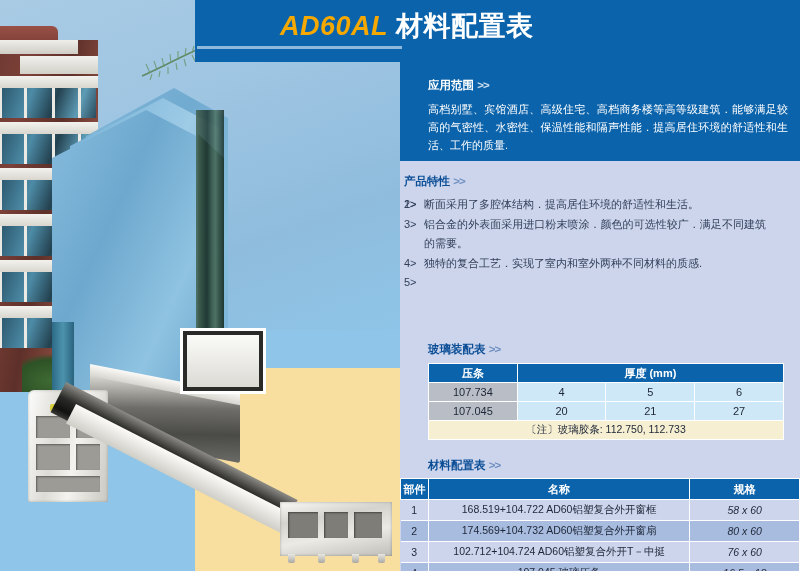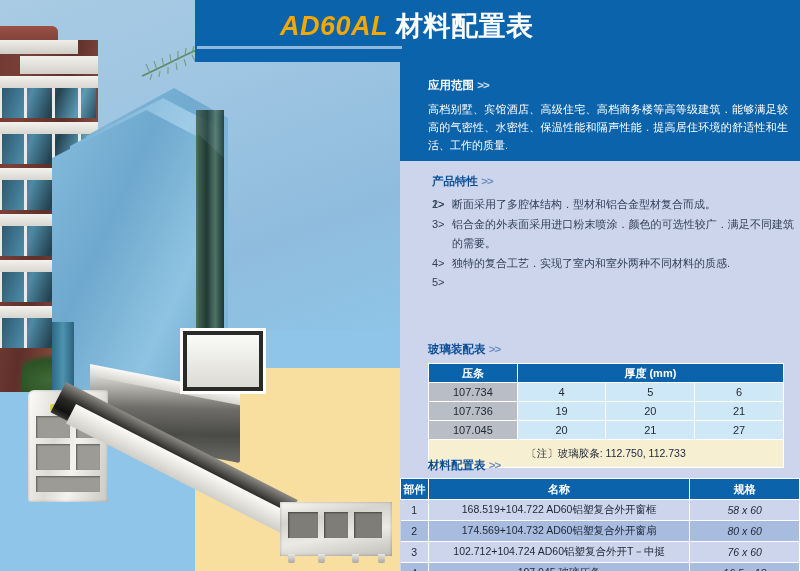--- a/index.html
+++ b/index.html
@@ -218,21 +218,21 @@
   }
   .sec-head .chev { font-weight:bold; letter-spacing:-1px; }
 
   .scope { position:absolute; left:428px; top:78px; width:360px; }
   .scope .sec-head { color:#ffffff; margin-bottom:7px; }
   .scope .sec-head .chev { color:#cfe0f0; }
   .scope p {
     color:#ffffff; font-size:11px; line-height:18px; text-align:justify;
   }
 
-  .feat { position:absolute; left:432px; top:174px; width:362px; }
+  .feat { position:absolute; left:404px; top:174px; width:362px; }
   .feat .sec-head { color:#0b4e96; margin-bottom:6px; }
   .feat .sec-head .chev { color:#6f8fc0; }
   .feat ol { list-style:none; }
   .feat li {
     color:#33405a; font-size:11px; line-height:19.5px;
     padding-left:20px; position:relative; text-align:justify;
   }
   .feat li .num {
     position:absolute; left:0; top:0; color:#33405a; font-size:11px;
   }
@@ -248,21 +248,21 @@
     height:19px; border:1px solid #ffffff;
   }
   .gtbl td {
     height:19px; font-size:11px; color:#1d2636; text-align:center;
     border:1px solid #ffffff;
   }
   .gtbl td.code { background:#b9bec6; color:#1d2636; }
   .gtbl td.val  { background:#cfe8f7; }
   .gtbl td.note {
     background:#f6efd2; text-align:center; font-size:10.5px; color:#1d2636;
-    height:28px;
+    height:19px;
   }
 
   
   .mat-sec { position:absolute; left:400px; top:458px; width:400px; }
   .mat-sec .sec-head { color:#0b4e96; margin-left:28px; margin-bottom:5px; }
   .mat-sec .sec-head .chev { color:#6f8fc0; }
   .mtbl { width:400px; }
   .mtbl th {
     background:#0b63ab; color:#ffffff; font-size:11px; font-weight:bold;
     height:21px; border:1px solid #ffffff;
@@ -420,21 +420,21 @@
     <div class="sec-head">
       <span>产品特性</span>
       <span class="chev">&gt;&gt;</span>
     </div>
     <ol>
       <li>
         <span class="num">1&gt;</span>
       </li>
       <li>
         <span class="num">2&gt;</span>
-        <span>断面采用了多腔体结构．型材和铝合金型材复合而成。</span>
+        <span>断面采用了多腔体结构．提高居住环境的舒适性和生活。</span>
       </li>
       <li>
         <span class="num">3&gt;</span>
         <span>铝合金的外表面采用进口粉末喷涂．颜色的可选性较广．满足不同建筑的需要。</span>
       </li>
       <li>
         <span class="num">4&gt;</span>
         <span>独特的复合工艺．实现了室内和室外两种不同材料的质感.</span>
       </li>
       <li>
@@ -454,26 +454,20 @@
         <th style="width:25%">压条</th>
         <th colspan="3">厚度 (mm)</th>
       </tr>
       <tr>
         <td class="code">107.734</td>
         <td class="val">4</td>
         <td class="val">5</td>
         <td class="val">6</td>
       </tr>
       <tr>
-        <td class="code">107.736</td>
-        <td class="val">19</td>
-        <td class="val">20</td>
-        <td class="val">21</td>
-      </tr>
-      <tr>
         <td class="code">107.045</td>
         <td class="val">20</td>
         <td class="val">21</td>
         <td class="val">27</td>
       </tr>
       <tr>
         <td class="note" colspan="4">〔注〕玻璃胶条: 112.750, 112.733</td>
       </tr>
     </tbody>
       </table>

